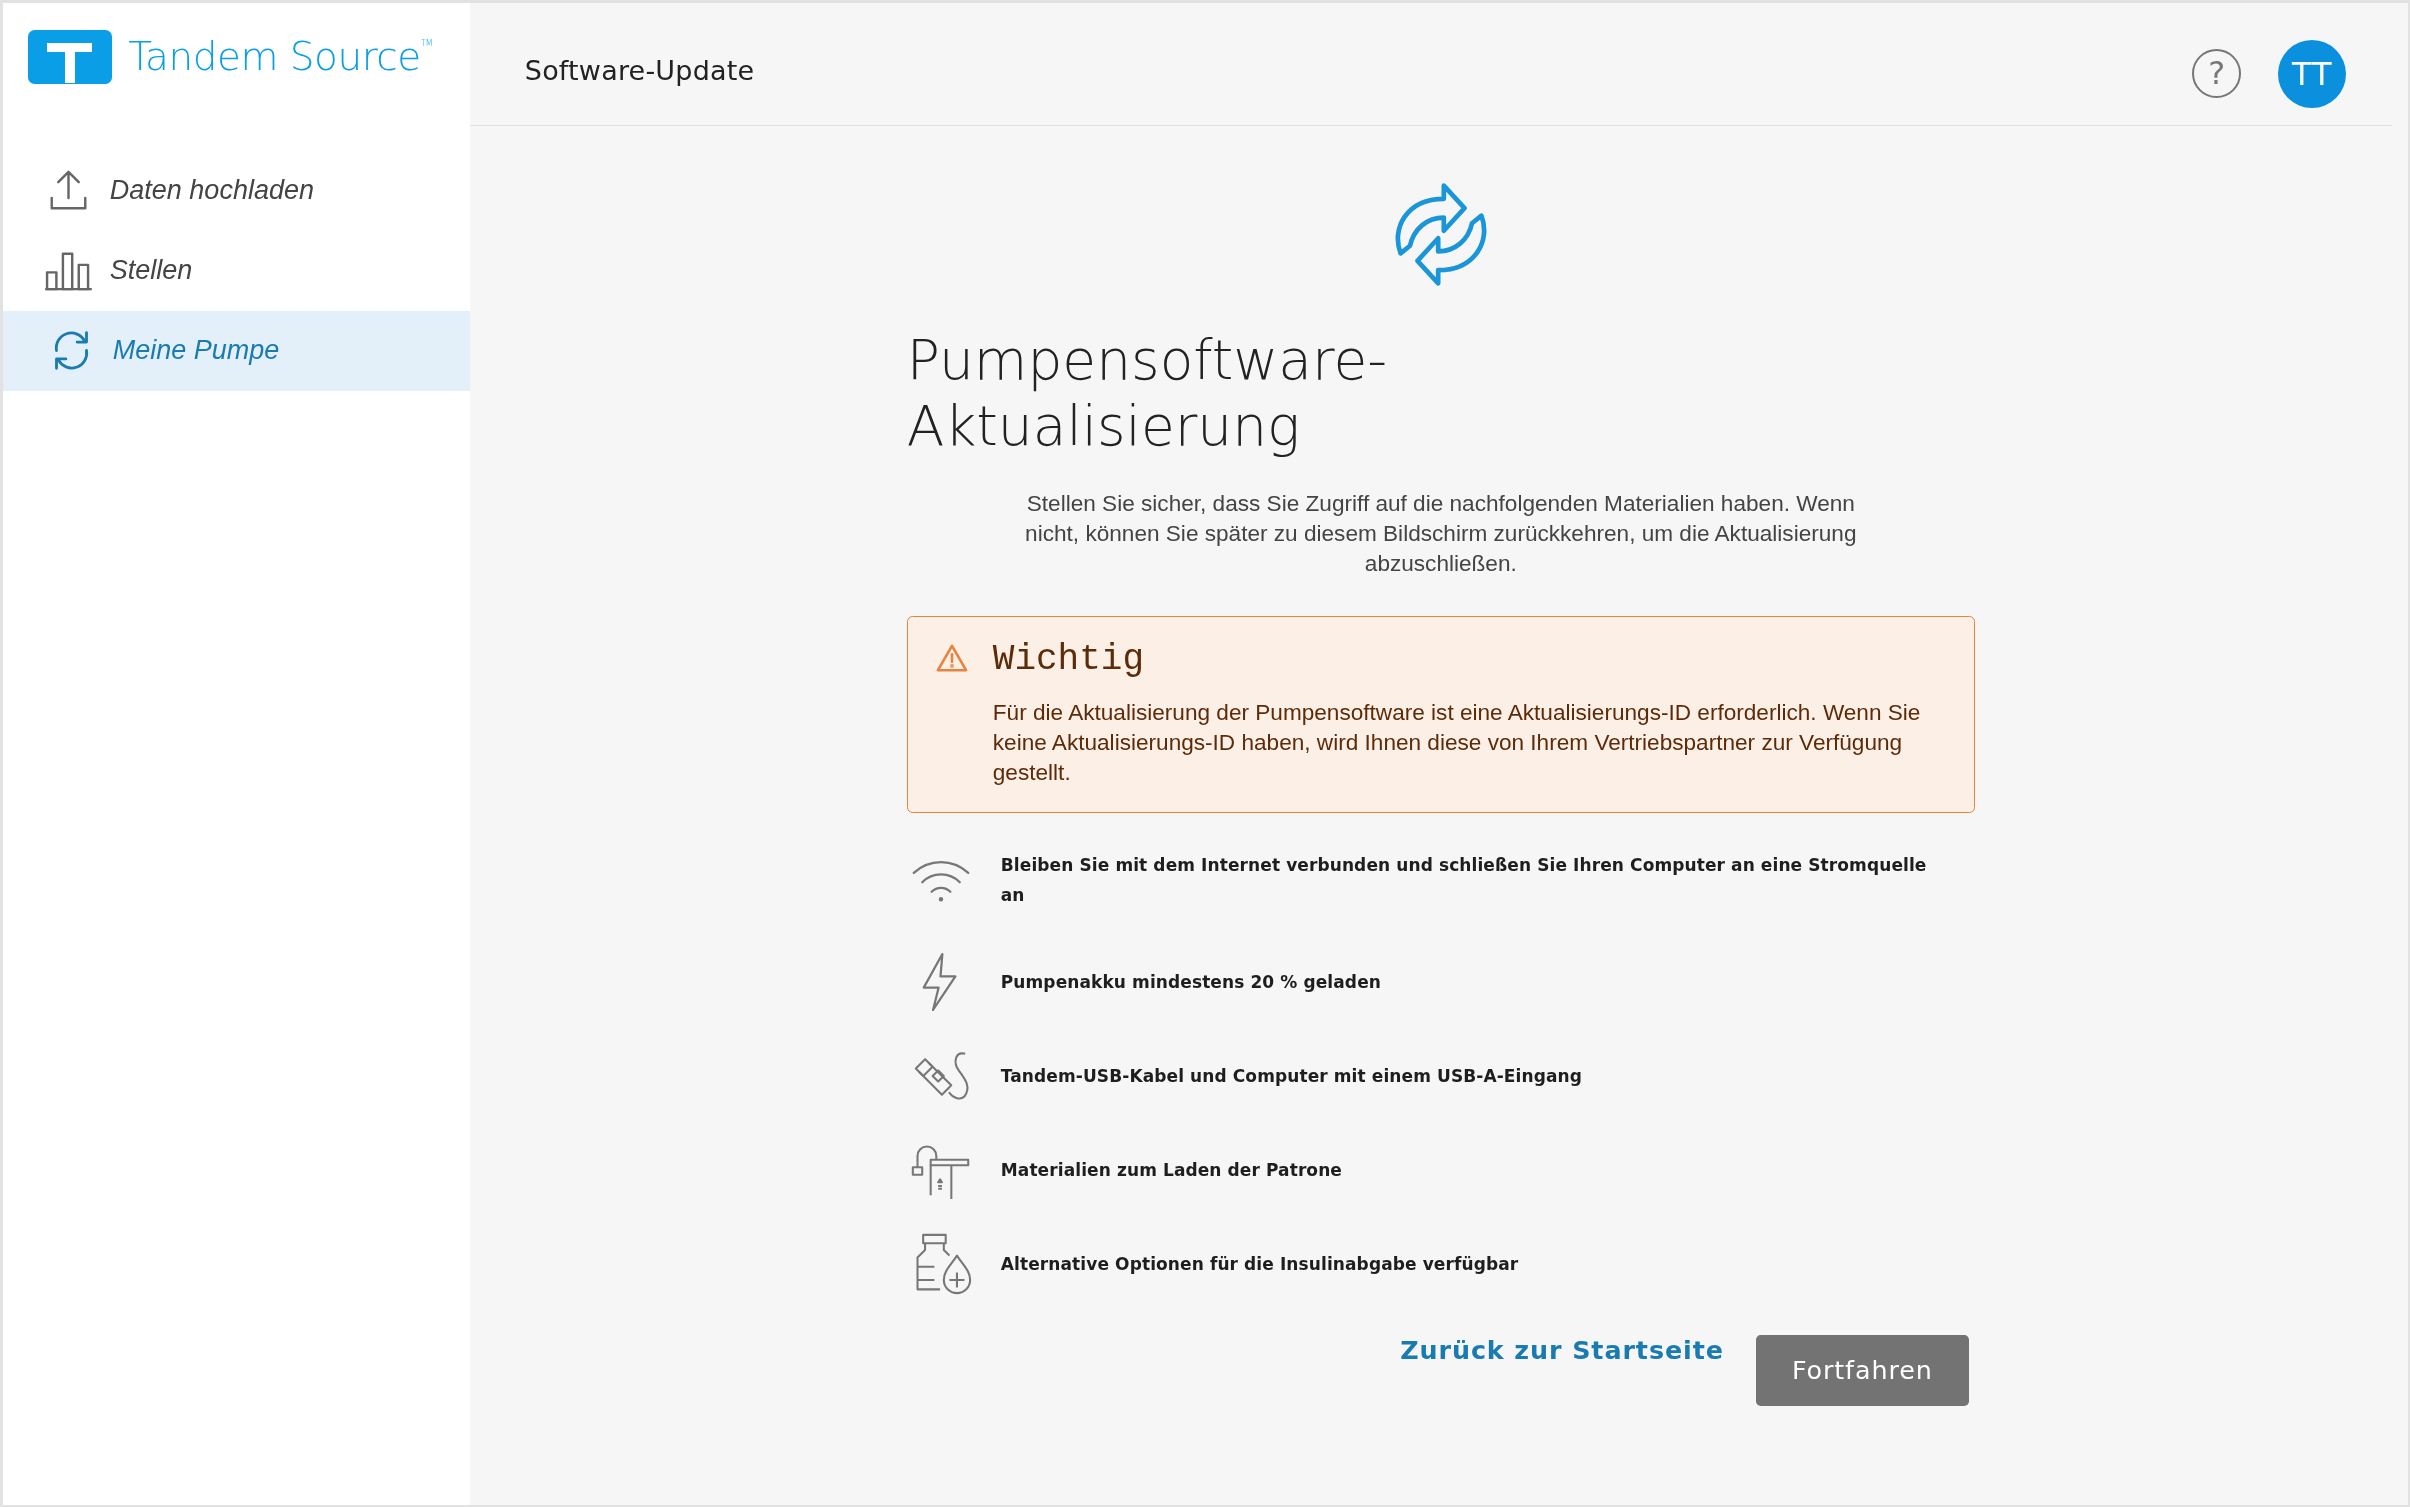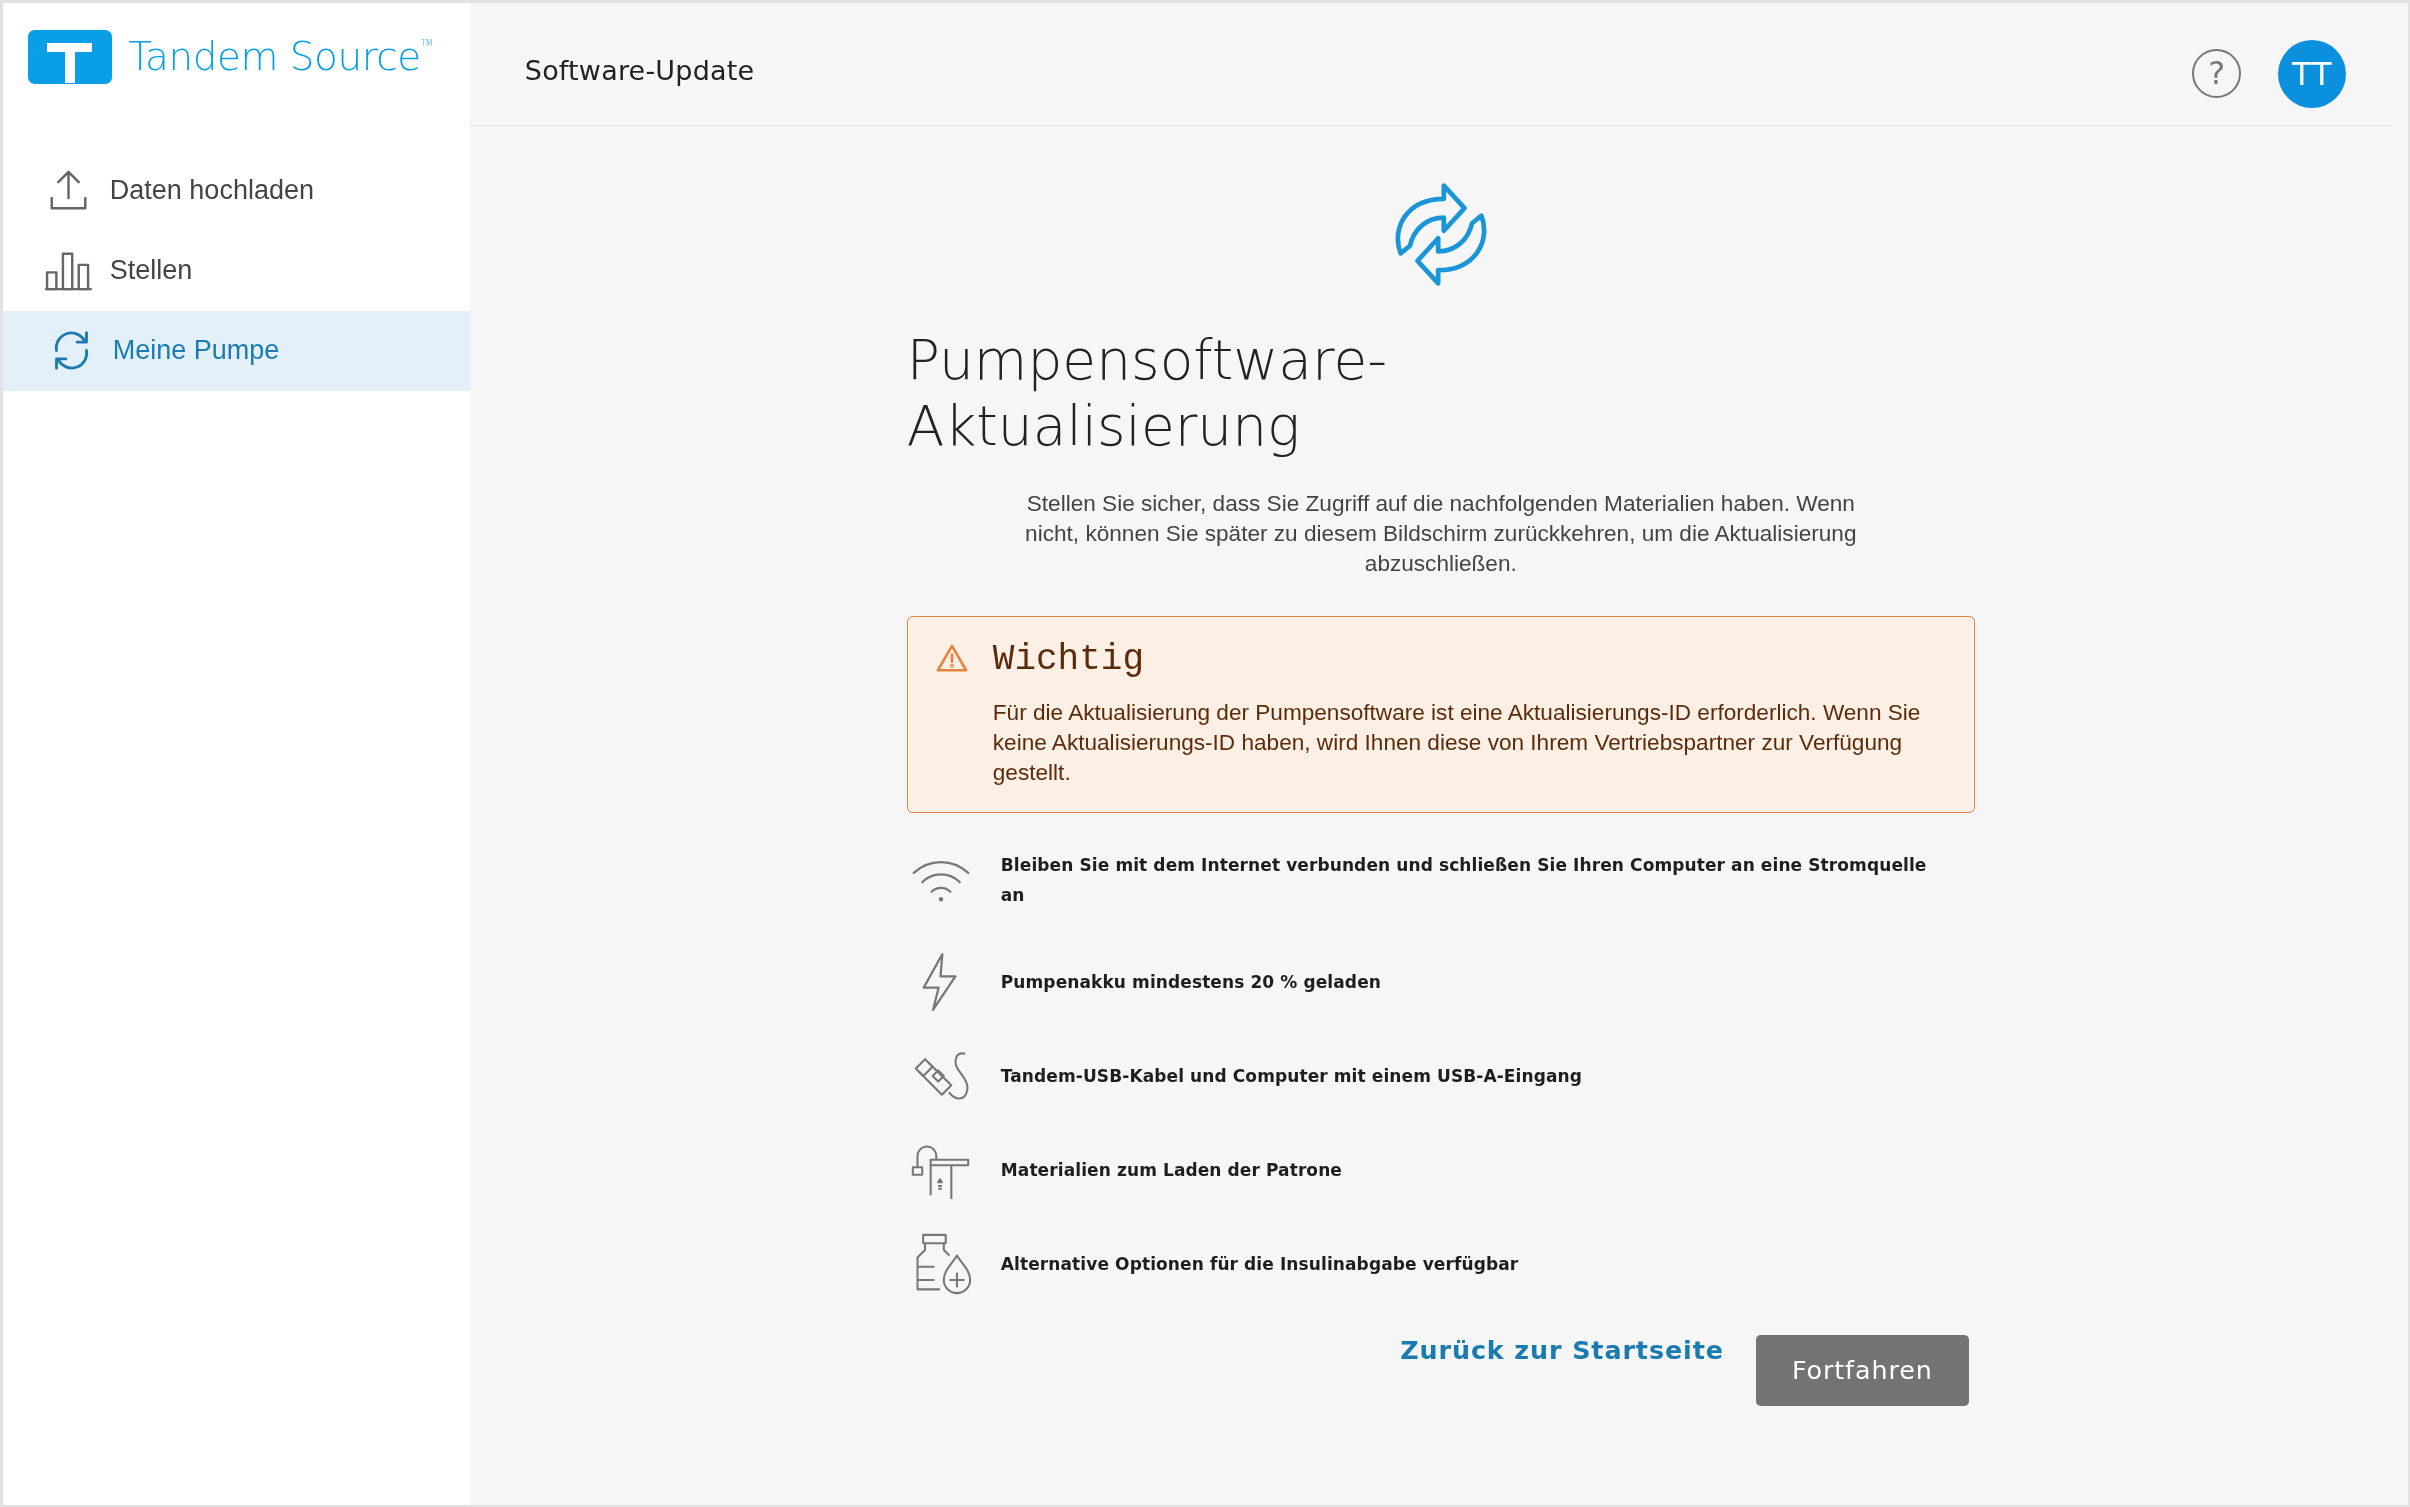--- a/index.html
+++ b/index.html
@@ -24,21 +24,21 @@
     width: 84px; height: 54px; background: #0a9ee6; border-radius: 6.6px;
     position: relative;
   }
   .logo-mark .bar-h { position: absolute; left: 19px; top: 13px; width: 45px; height: 9.4px; background: #fff; }
   .logo-mark .bar-v { position: absolute; left: 37px; top: 13px; width: 9.4px; height: 40px; background: #fff; }
   .logo-text {
     margin-left: 16px; font-size: 39px; color: #0a9ee6; letter-spacing: -0.5px;
     font-family: "DejaVu Sans", sans-serif; font-weight: 300;
   }
   .logo-tm { font-size: 8.5px; vertical-align: top; position: relative; top: 3.8px; color: #0a9ee6; }
-  .nav { position: absolute; left: 0; top: 148px; width: 100%; }
+  .nav { position: absolute; left: 0; top: 148px; width: 100%; font-style: italic; }
   .nav-item {
     height: 80px; display: flex; align-items: center; padding-left: 41px;
     font-size: 27px; color: #444; cursor: pointer;
   }
   .nav-item.active { background: #e4f0f9; color: #1a7bb0; padding-left: 44px; }
   .nav-icon { width: 49px; height: 49px; display: flex; align-items: center; justify-content: center; margin-right: 17px; }
   
   .header {
     position: absolute; left: 467px; right: 16px; top: 0; height: 107px;
     border-bottom: 1.9px solid #e0e0e0; background: #f6f6f6; margin-top: 16px;

